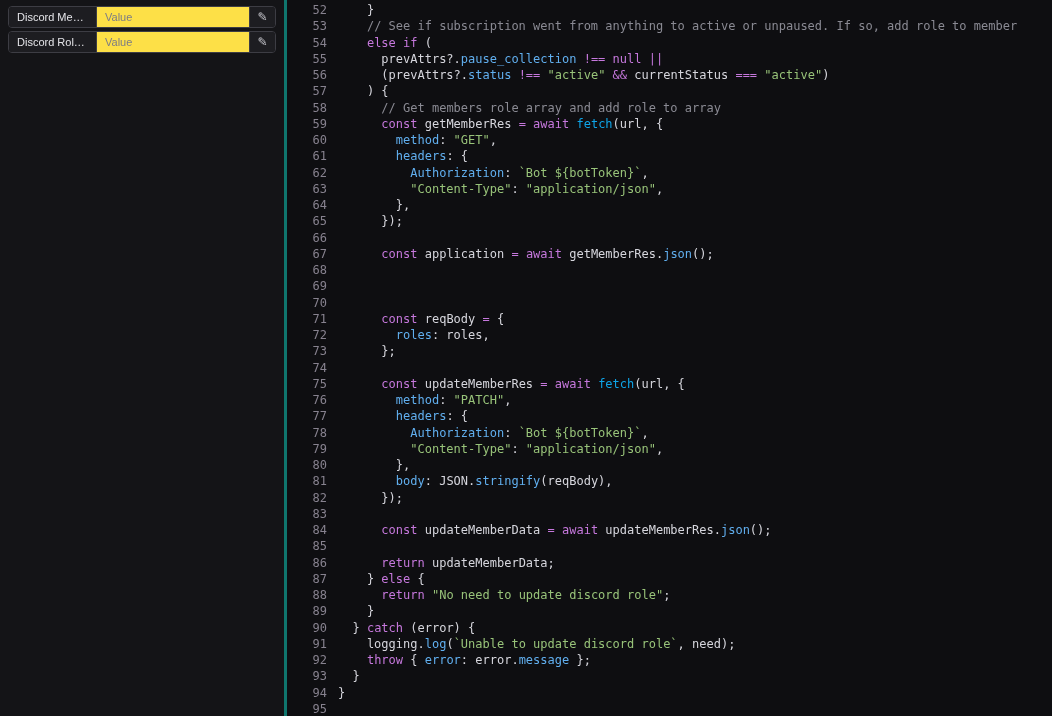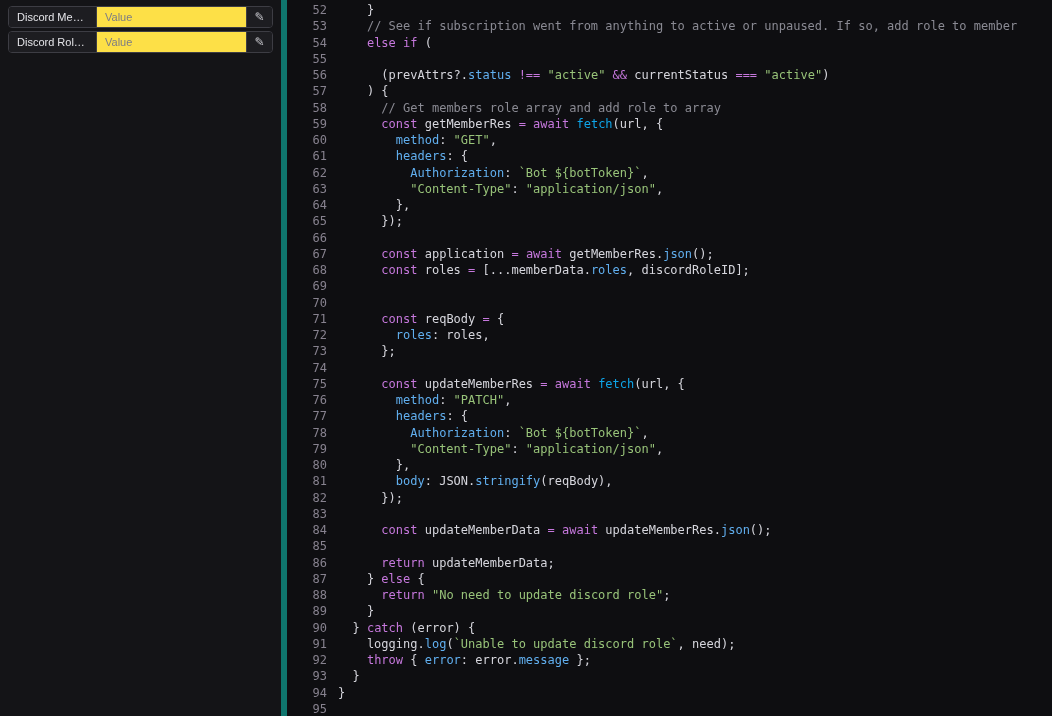--- a/index.html
+++ b/index.html
@@ -7,21 +7,21 @@
     width:1052px; height:716px;
     background:#0e0e11;
     overflow:hidden;
   }
   .app { display:flex; width:1052px; height:716px; }
 
   
   .sidebar {
     width:287px; height:100%;
     background:#141417;
-    border-right:6px solid #0f766e;
+    border-right:3px solid #0f766e;
     padding:6px 8px;
     font-family:"Liberation Sans", sans-serif;
   }
   .field-row {
     display:flex; align-items:stretch;
     height:22px;
     border:1px solid #3d3d44;
     border-radius:4px;
     margin-bottom:3px;
     overflow:hidden;
@@ -98,34 +98,34 @@
         <span class="pencil">✎</span>
       </div>
     </div>
   </aside>
 
   <main class="editor">
     <div id="code-lines">
         <div class="code-line"><span class="ln">52</span><span class="code-text"><span class="tk-p">    }</span></span></div>
         <div class="code-line"><span class="ln">53</span><span class="code-text"><span class="tk-p">    </span><span class="tk-c">// See if subscription went from anything to active or unpaused. If so, add role to member</span></span></div>
         <div class="code-line"><span class="ln">54</span><span class="code-text"><span class="tk-p">    </span><span class="tk-k">else</span><span class="tk-p"> </span><span class="tk-k">if</span><span class="tk-p"> (</span></span></div>
-        <div class="code-line"><span class="ln">55</span></div>
+        <div class="code-line"><span class="ln">55</span><span class="code-text"><span class="tk-p">      prevAttrs?.</span><span class="tk-b">pause_collection</span><span class="tk-p"> </span><span class="tk-k">!==</span><span class="tk-p"> </span><span class="tk-k">null</span><span class="tk-p"> </span><span class="tk-k">||</span></span></div>
         <div class="code-line"><span class="ln">56</span><span class="code-text"><span class="tk-p">      (prevAttrs?.</span><span class="tk-b">status</span><span class="tk-p"> </span><span class="tk-k">!==</span><span class="tk-p"> </span><span class="tk-s">"active"</span><span class="tk-p"> </span><span class="tk-k">&amp;&amp;</span><span class="tk-p"> currentStatus </span><span class="tk-k">===</span><span class="tk-p"> </span><span class="tk-s">"active"</span><span class="tk-p">)</span></span></div>
         <div class="code-line"><span class="ln">57</span><span class="code-text"><span class="tk-p">    ) {</span></span></div>
         <div class="code-line"><span class="ln">58</span><span class="code-text"><span class="tk-p">      </span><span class="tk-c">// Get members role array and add role to array</span></span></div>
         <div class="code-line"><span class="ln">59</span><span class="code-text"><span class="tk-p">      </span><span class="tk-k">const</span><span class="tk-p"> getMemberRes </span><span class="tk-k">=</span><span class="tk-p"> </span><span class="tk-k">await</span><span class="tk-p"> </span><span class="tk-f">fetch</span><span class="tk-p">(url, {</span></span></div>
         <div class="code-line"><span class="ln">60</span><span class="code-text"><span class="tk-p">        </span><span class="tk-b">method</span><span class="tk-p">: </span><span class="tk-s">"GET"</span><span class="tk-p">,</span></span></div>
         <div class="code-line"><span class="ln">61</span><span class="code-text"><span class="tk-p">        </span><span class="tk-b">headers</span><span class="tk-p">: {</span></span></div>
         <div class="code-line"><span class="ln">62</span><span class="code-text"><span class="tk-p">          </span><span class="tk-b">Authorization</span><span class="tk-p">: </span><span class="tk-s">`Bot ${botToken}`</span><span class="tk-p">,</span></span></div>
         <div class="code-line"><span class="ln">63</span><span class="code-text"><span class="tk-p">          </span><span class="tk-s">"Content-Type"</span><span class="tk-p">: </span><span class="tk-s">"application/json"</span><span class="tk-p">,</span></span></div>
         <div class="code-line"><span class="ln">64</span><span class="code-text"><span class="tk-p">        },</span></span></div>
         <div class="code-line"><span class="ln">65</span><span class="code-text"><span class="tk-p">      });</span></span></div>
         <div class="code-line"><span class="ln">66</span><span class="code-text"></span></div>
         <div class="code-line"><span class="ln">67</span><span class="code-text"><span class="tk-p">      </span><span class="tk-k">const</span><span class="tk-p"> application </span><span class="tk-k">=</span><span class="tk-p"> </span><span class="tk-k">await</span><span class="tk-p"> getMemberRes.</span><span class="tk-b">json</span><span class="tk-p">();</span></span></div>
-        <div class="code-line"><span class="ln">68</span><span class="code-text"><span class="tk-p">      </span><span class="tk-k">const</span><span class="tk-p"> roles </span><span class="tk-k">=</span><span class="tk-p"> [...memberData.</span><span class="tk-b">roles</span><span class="tk-p">, discordRoleID];</span></span></div>
+        <div class="code-line"><span class="ln">68</span></div>
         <div class="code-line"><span class="ln">69</span><span class="code-text"></span></div>
         <div class="code-line"><span class="ln">70</span></div>
         <div class="code-line"><span class="ln">71</span><span class="code-text"><span class="tk-p">      </span><span class="tk-k">const</span><span class="tk-p"> reqBody </span><span class="tk-k">=</span><span class="tk-p"> {</span></span></div>
         <div class="code-line"><span class="ln">72</span><span class="code-text"><span class="tk-p">        </span><span class="tk-b">roles</span><span class="tk-p">: roles,</span></span></div>
         <div class="code-line"><span class="ln">73</span><span class="code-text"><span class="tk-p">      };</span></span></div>
         <div class="code-line"><span class="ln">74</span><span class="code-text"></span></div>
         <div class="code-line"><span class="ln">75</span><span class="code-text"><span class="tk-p">      </span><span class="tk-k">const</span><span class="tk-p"> updateMemberRes </span><span class="tk-k">=</span><span class="tk-p"> </span><span class="tk-k">await</span><span class="tk-p"> </span><span class="tk-f">fetch</span><span class="tk-p">(url, {</span></span></div>
         <div class="code-line"><span class="ln">76</span><span class="code-text"><span class="tk-p">        </span><span class="tk-b">method</span><span class="tk-p">: </span><span class="tk-s">"PATCH"</span><span class="tk-p">,</span></span></div>
         <div class="code-line"><span class="ln">77</span><span class="code-text"><span class="tk-p">        </span><span class="tk-b">headers</span><span class="tk-p">: {</span></span></div>
         <div class="code-line"><span class="ln">78</span><span class="code-text"><span class="tk-p">          </span><span class="tk-b">Authorization</span><span class="tk-p">: </span><span class="tk-s">`Bot ${botToken}`</span><span class="tk-p">,</span></span></div>

